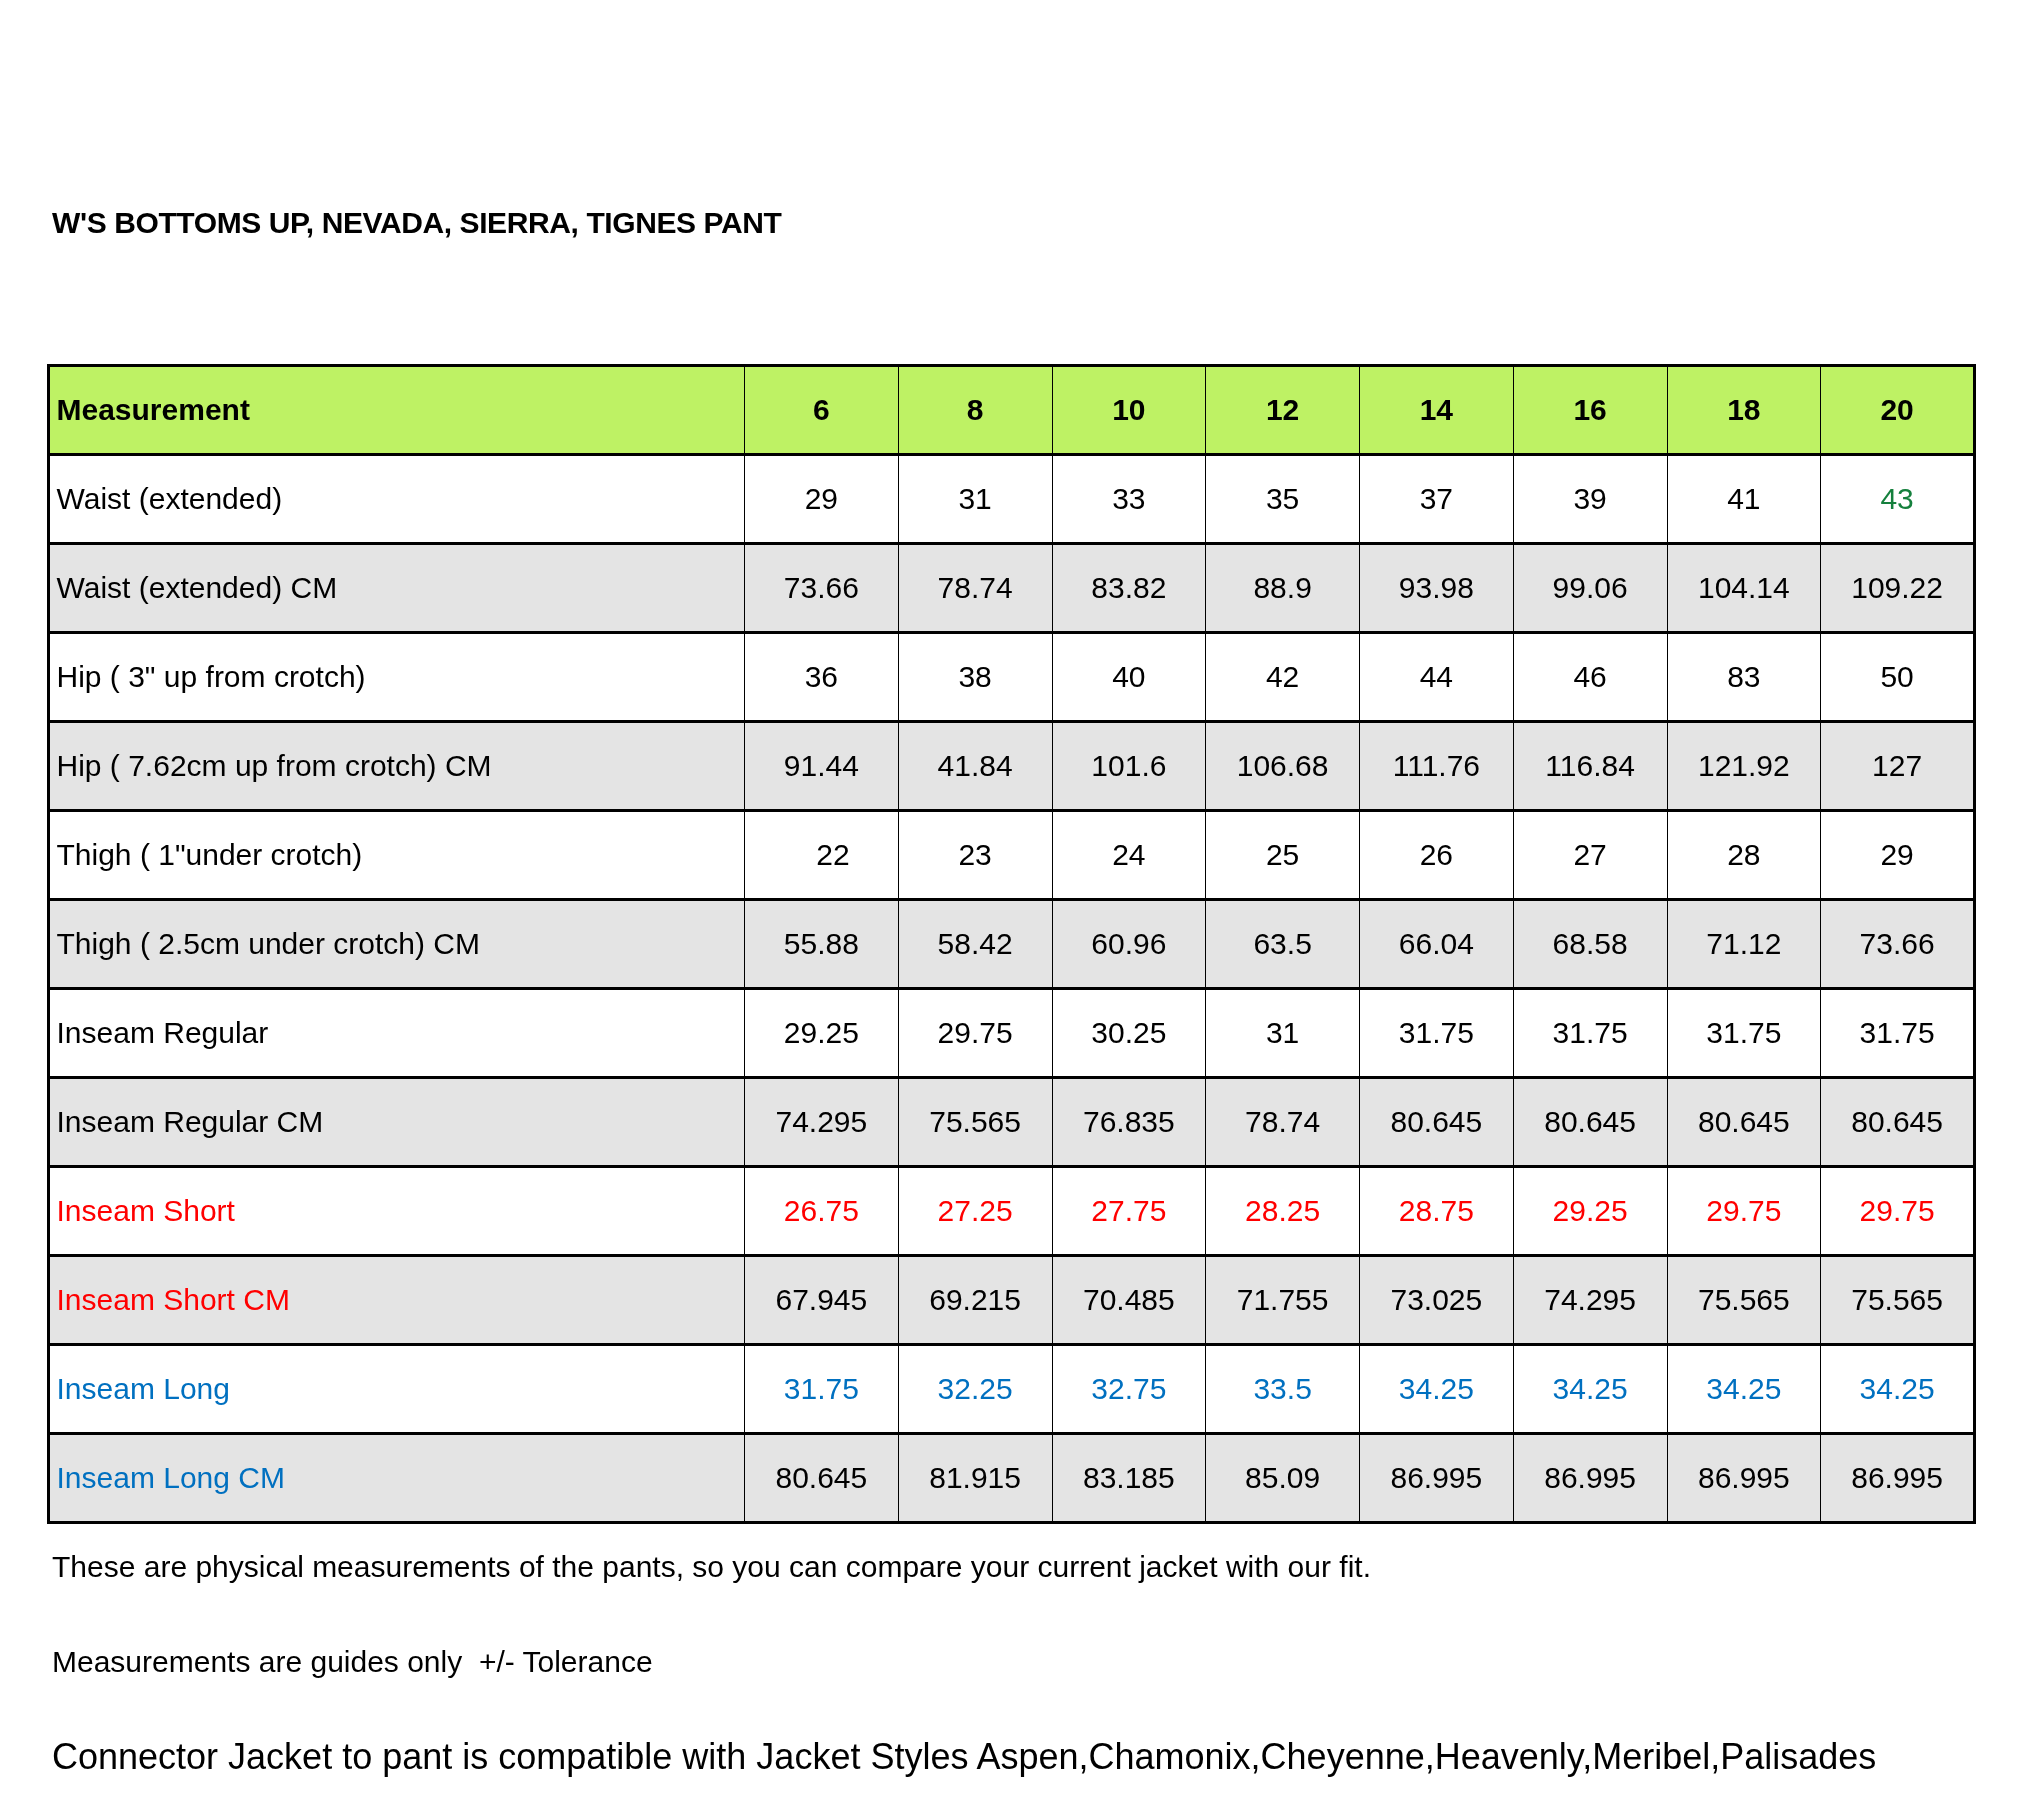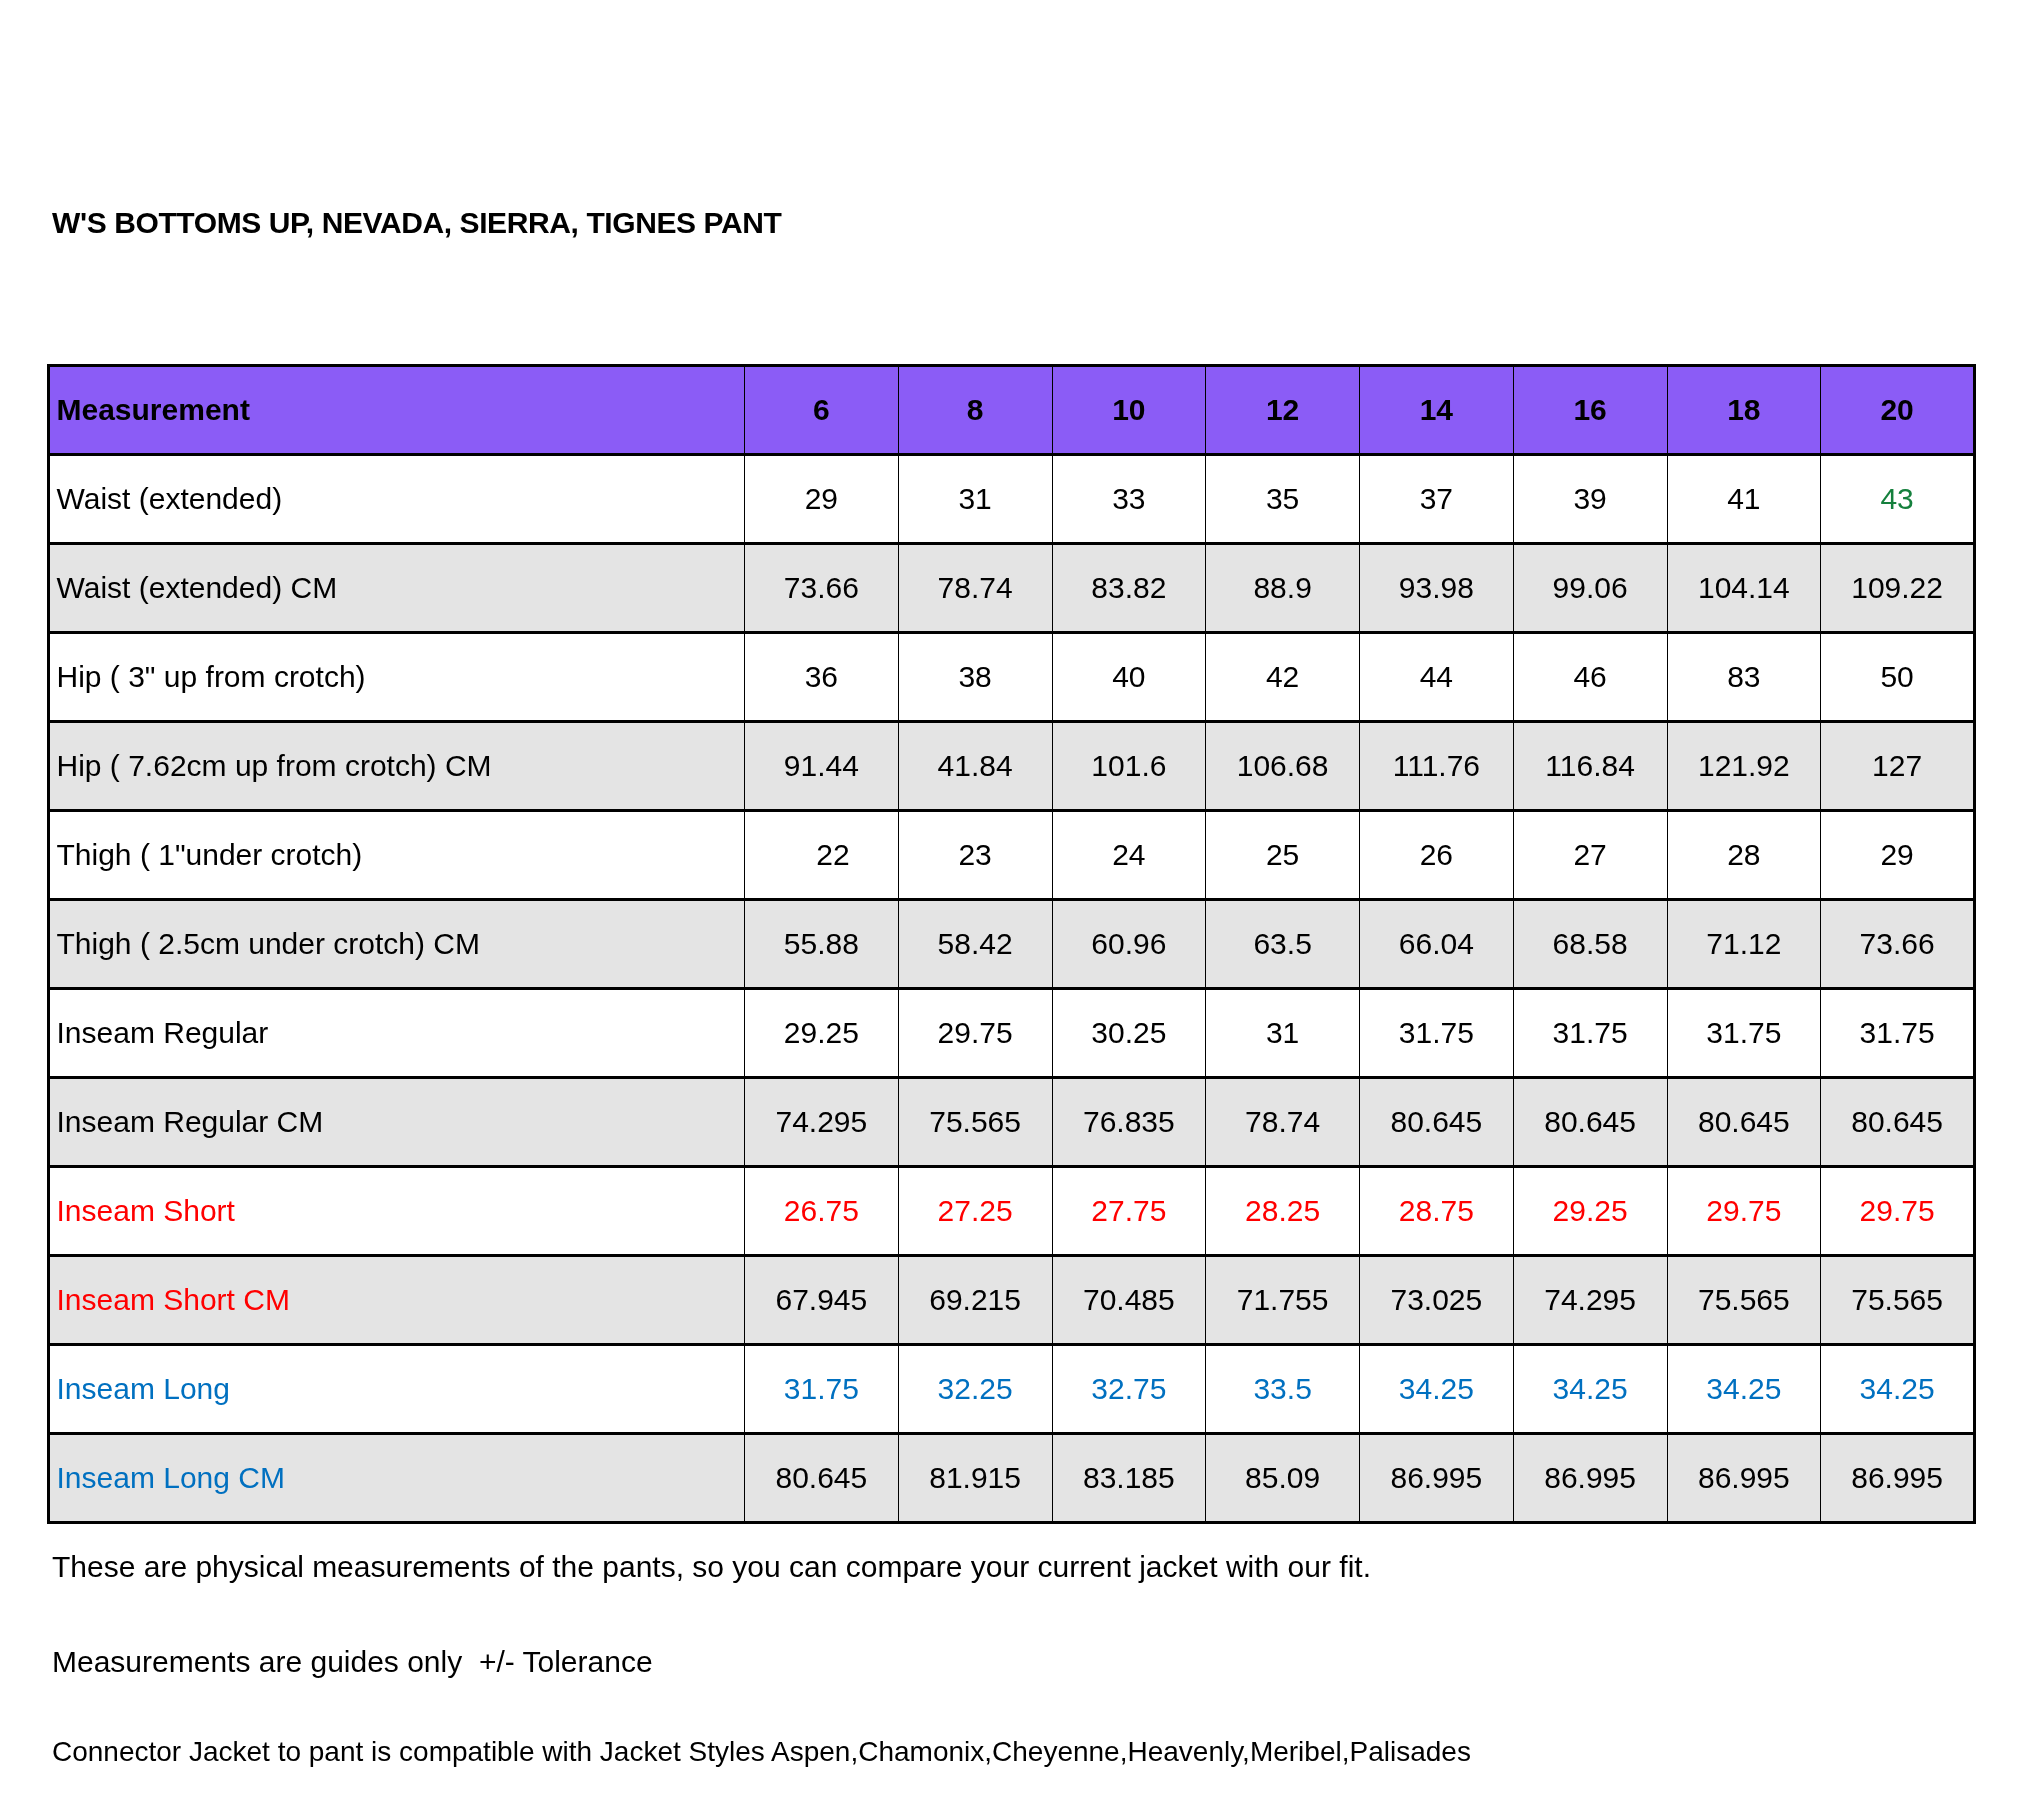--- a/index.html
+++ b/index.html
@@ -41,41 +41,41 @@
     border-top: 3.3px solid #000000;
     border-bottom: 3.3px solid #000000;
     height: 89px;
     font-size: 30px;
     text-align: center;
     vertical-align: middle;
     padding: 0 4.9px;
     background: #ffffff;
   }
   table.size-chart thead th {
-    background: #8b5cf6;
+    background: #bef264;
     font-weight: bold;
   }
   table.size-chart th.label-cell,
   table.size-chart td.label-cell {
     text-align: left;
     padding-left: 6.5px;
   }
   table.size-chart tbody tr:nth-child(even) td {
     background: #e4e4e4;
   }
   .note {
     position: absolute;
     left: 52px;
     font-size: 30px;
     font-weight: normal;
     white-space: pre;
   }
   .note-1 { top: 1550px; }
   .note-2 { top: 1645px; }
-  .note-3 { top: 1736px; font-size: 28px; }
+  .note-3 { top: 1736px; font-size: 36px; }
 </style>
 </head>
 <body>
 
 <div class="page">
 
   <div class="title">W'S BOTTOMS UP, NEVADA, SIERRA, TIGNES PANT</div>
 
   <table class="size-chart">
     <colgroup>

